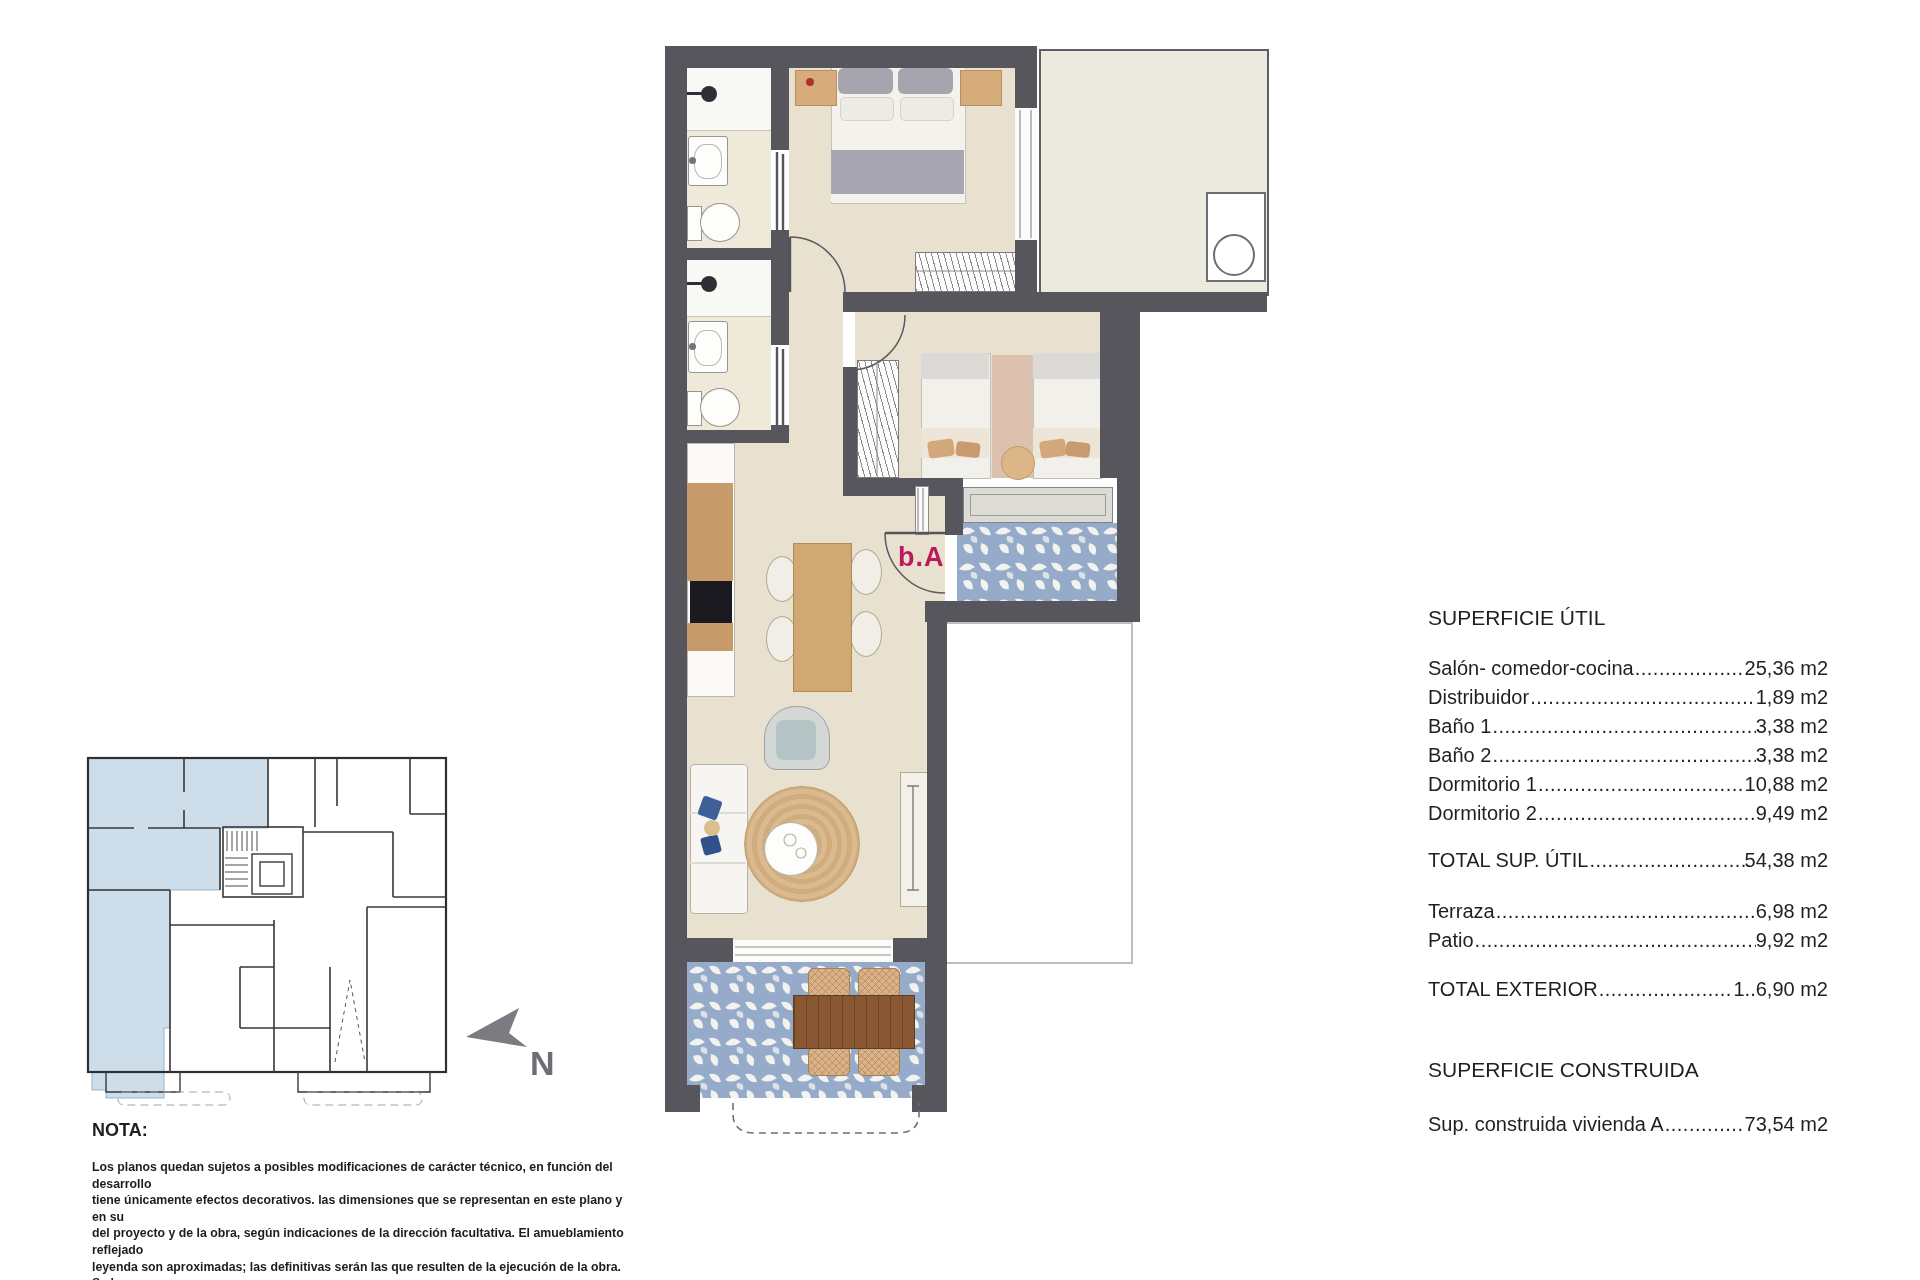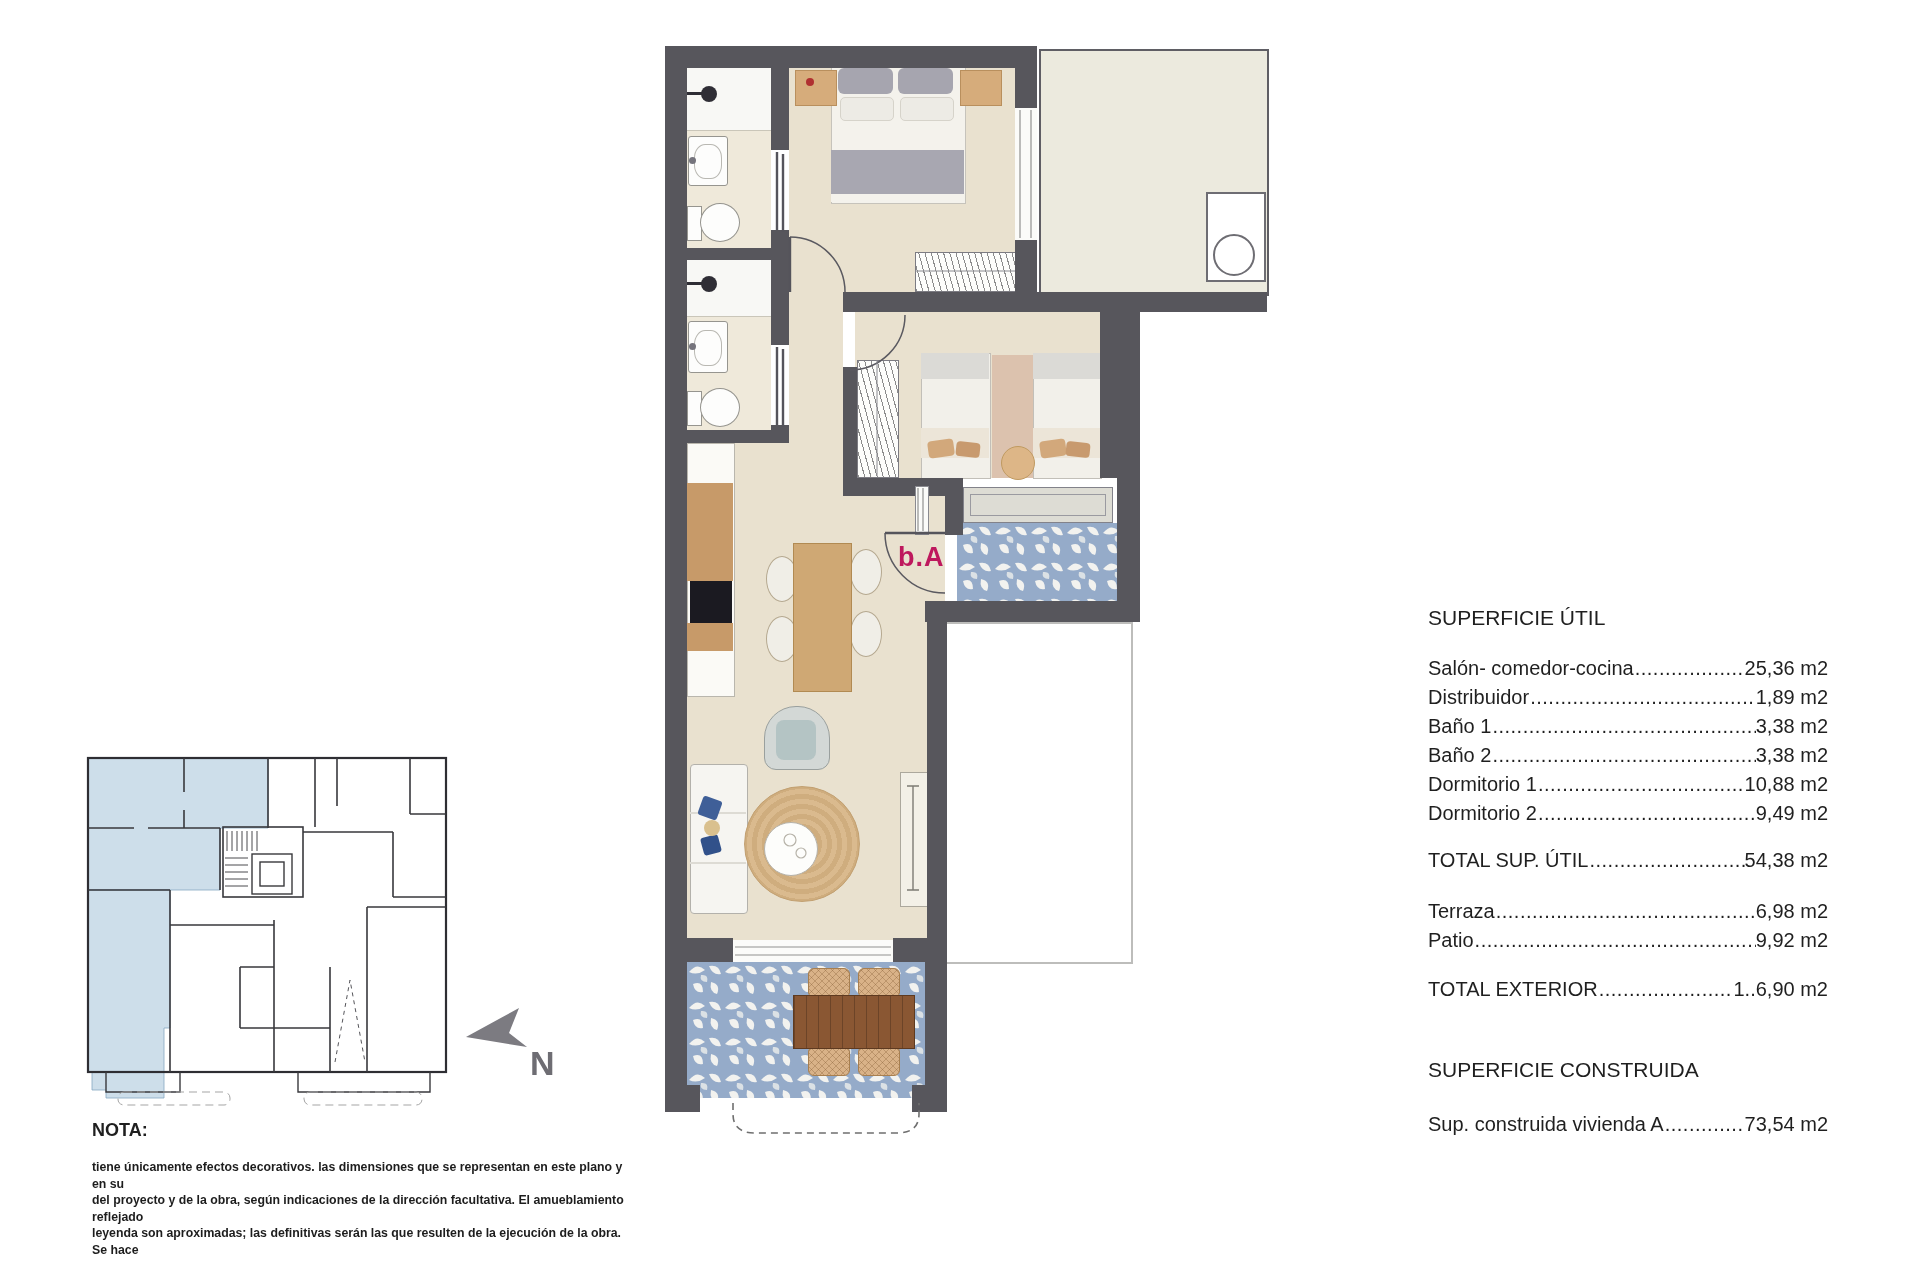--- a/index.html
+++ b/index.html
@@ -320,20 +320,21 @@
     <div class="lrow" style="margin-top:28px;">
       <span class="lbl">Sup. construida vivienda A</span>
       <span class="leader">................................................................................................</span>
       <span class="val">73,54 m2</span>
     </div>
   </div>
 
   <div class="nota">
     <div class="nh">NOTA:</div>
     <div class="body">
+      <div class="nl">Los planos quedan sujetos a posibles modificaciones de carácter técnico, en función del desarrollo</div>
       <div class="nl">tiene únicamente efectos decorativos. las dimensiones que se representan en este plano y en su</div>
       <div class="nl">del proyecto y de la obra, según indicaciones de la dirección facultativa. El amueblamiento reflejado</div>
       <div class="nl">leyenda son aproximadas; las definitivas serán las que resulten de la ejecución de la obra. Se hace</div>
 
     </div>
   </div>
 
 </div>
 
 </body></html>

